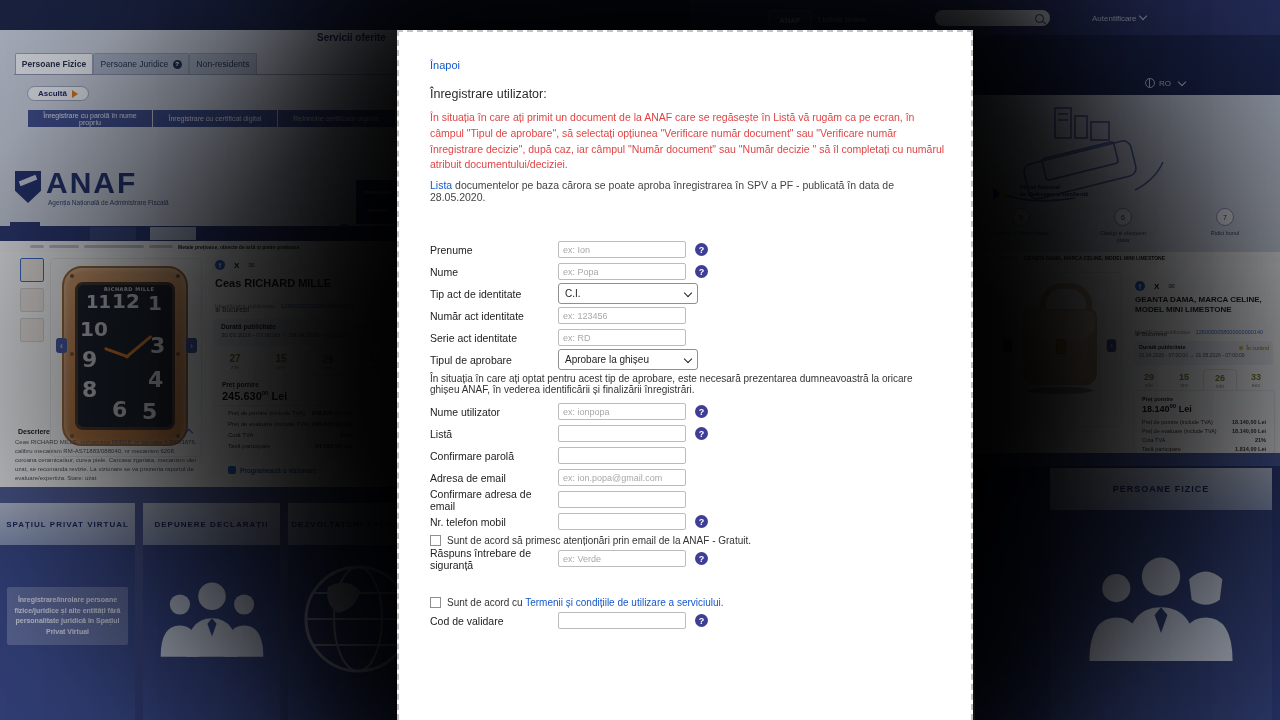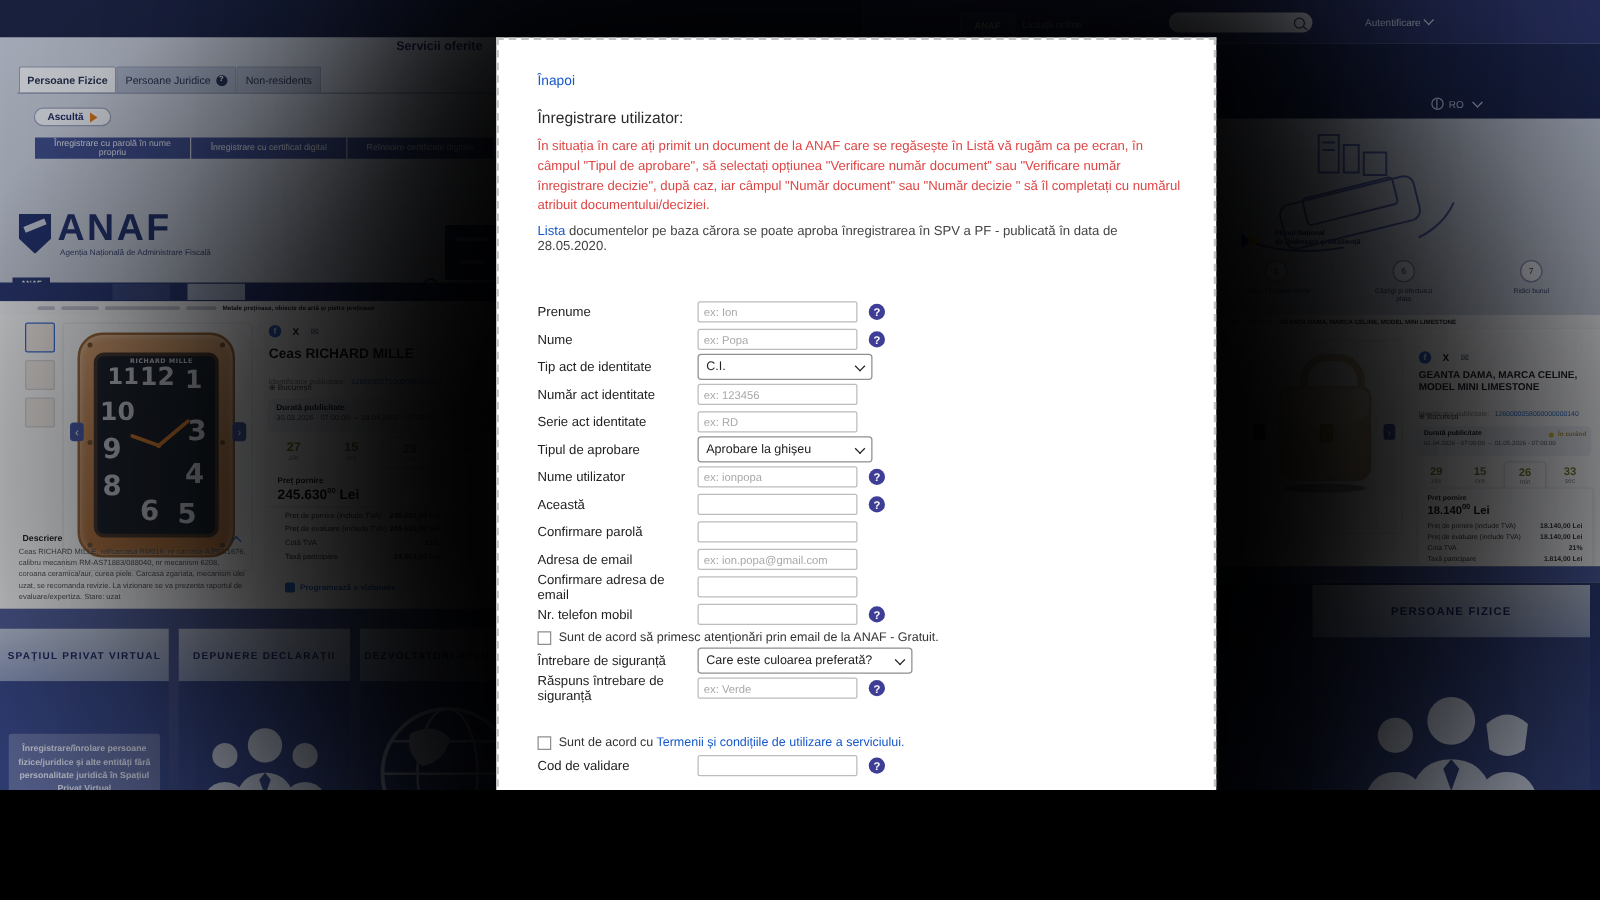--- a/index.html
+++ b/index.html
@@ -1,16 +1,16 @@
 <!DOCTYPE html>
 <html><head>
 <meta charset="utf-8">
 <style>
   html,body{margin:0;padding:0;background:#000;}
-  .stage{position:relative;width:1280px;height:632px;overflow:hidden;font-family:"Liberation Sans","DejaVu Sans",sans-serif;background:#c7cddb;}
+  .stage{position:relative;width:1280px;height:720px;overflow:hidden;font-family:"Liberation Sans","DejaVu Sans",sans-serif;background:#c7cddb;}
   .abs{position:absolute;}
   
   .bg-left,.bg-right{position:absolute;top:0;height:720px;filter:blur(0.4px) brightness(0.97);}
   .bg-left{left:0;width:700px;background:#ccd2df;}
   .bg-right{left:690px;width:590px;background:#ccd2df;}
   .dim{position:absolute;inset:0;background:rgba(16,20,40,0.18);pointer-events:none;z-index:5;}
   .vignette{position:absolute;inset:0;z-index:6;pointer-events:none;
     background:radial-gradient(ellipse 860px 600px at 685px 380px,rgba(0,0,0,0.96) 0%,rgba(0,0,0,0.9) 38%,rgba(0,0,0,0.62) 58%,rgba(0,0,0,0.28) 74%,rgba(0,0,0,0.06) 88%,rgba(0,0,0,0) 100%);}
   
   .topstrip{left:0;top:0;width:700px;height:30px;background:#1d2547;}
@@ -534,27 +534,28 @@
           <span class="flab">Serie act identitate</span>
           <input class="finp" placeholder="ex: RD" style="">
         </div>
       <div class="frow">
           <span class="flab">Tipul de aprobare</span>
           <div class="fsel">
             <span>Aprobare la ghișeu</span>
             <span class="chev"></span>
           </div>
         </div>
+      <div class="note">În situația în care ați optat pentru acest tip de aprobare, este necesară prezentarea dumneavoastră la oricare ghișeu ANAF, în vederea identificării și finalizării înregistrări.</div>
       <div class="frow">
           <span class="flab">Nume utilizator</span>
           <input class="finp" placeholder="ex: ionpopa" style="">
           <span class="qicon">?</span>
         </div>
       <div class="frow">
-          <span class="flab">Această</span>
+          <span class="flab">Listă</span>
           <input class="finp" style="">
           <span class="qicon">?</span>
         </div>
       <div class="frow">
           <span class="flab">Confirmare parolă</span>
           <input class="finp" style="">
         </div>
       <div class="frow">
           <span class="flab">Adresa de email</span>
           <input class="finp" placeholder="ex: ion.popa@gmail.com" style="">
@@ -565,27 +566,20 @@
         </div>
       <div class="frow">
           <span class="flab">Nr. telefon mobil</span>
           <input class="finp" style="">
           <span class="qicon">?</span>
         </div>
       <label class="crow">
           <span class="chk"></span>
           <span>Sunt de acord să primesc atenționări prin email de la ANAF - Gratuit.</span>
         </label>
-      <div class="frow">
-          <span class="flab">Întrebare de siguranță</span>
-          <div class="fsel" style="width:158px;">
-            <span>Care este culoarea preferată?</span>
-            <span class="chev"></span>
-          </div>
-        </div>
       <div class="frow">
           <span class="flab">Răspuns întrebare de siguranță</span>
           <input class="finp" placeholder="ex: Verde" style="">
           <span class="qicon">?</span>
         </div>
 
       <label class="crow" style="margin-top:30px;">
         <span class="chk"></span>
         <span><span>Sunt de acord cu </span><a href="#" class="tlink" style="text-decoration:none;">Termenii și condițiile de utilizare a serviciului.</a></span>
       </label>

